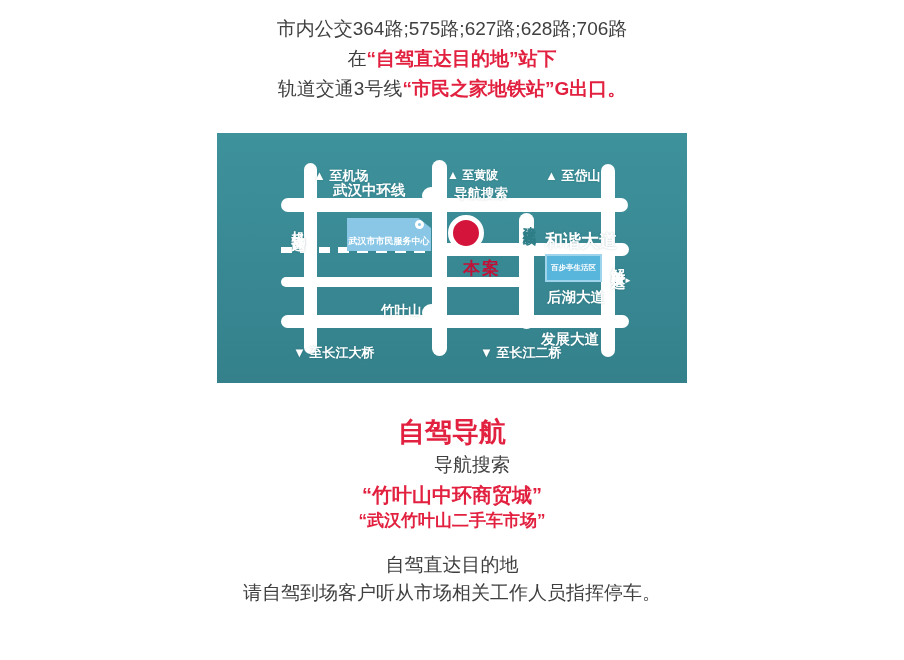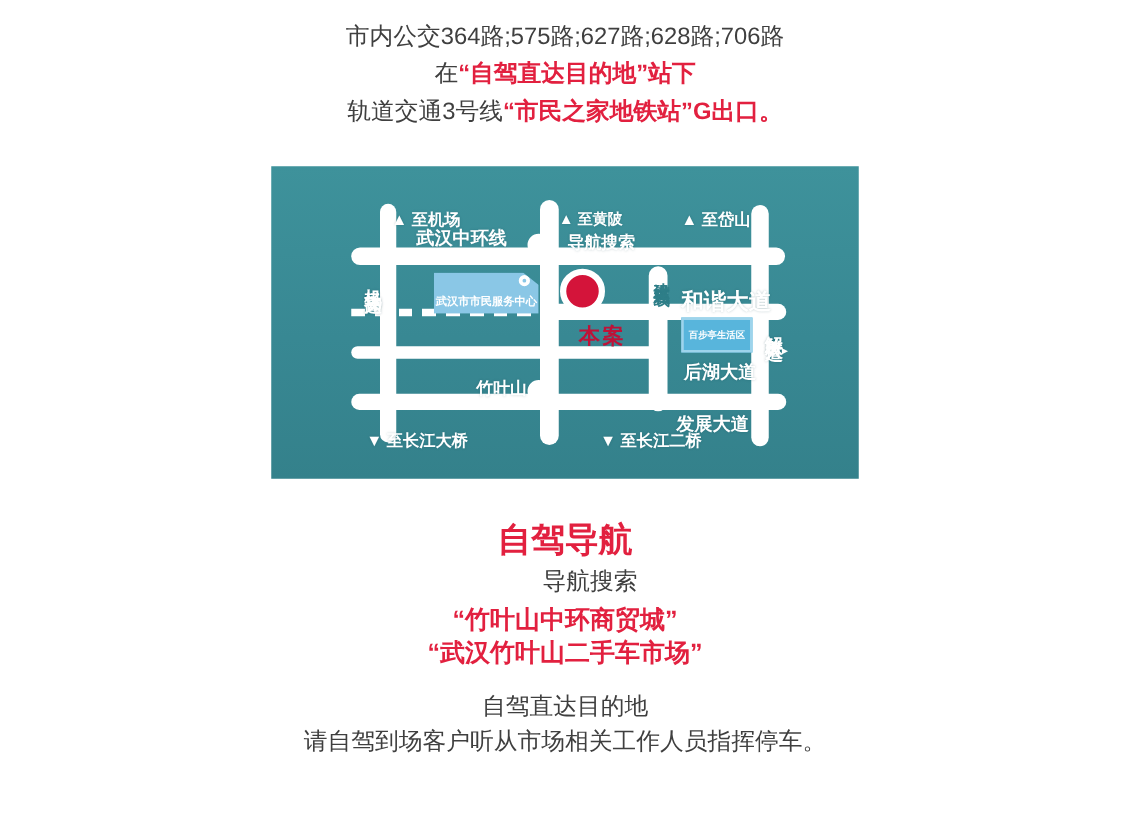--- a/index.html
+++ b/index.html
@@ -67,21 +67,21 @@
 
   .site-marker { position:absolute; left:231px; top:82px; width:36px; height:36px;
                  background:#d4143a; border:5px solid #ffffff; border-radius:50%; }
   .site-label  { position:absolute; left:246px; top:124px; font-size:17px; font-weight:bold;
                  color:#bf1238; letter-spacing:2px; }
 
   
   .d-title   { top:414px; font-size:27px; }
   .d-sub     { top:452px; font-size:19px;margin-left:40px; }
   .d-search1 { top:482px; font-size:20px; }
-  .d-search2 { top:509px; font-size:20px; }
+  .d-search2 { top:509px; font-size:17px; }
   .d-note1   { top:552px; font-size:19px; }
   .d-note2   { top:580px; font-size:19px; }
 </style>
 </head>
 <body>
 
 <div class="center-line t-line1 dark">市内公交364路;575路;627路;628路;706路</div>
 <div class="center-line t-line2"><span class="dark">在</span><span class="red b">“自驾直达目的地”站下</span></div>
 <div class="center-line t-line3"><span class="dark">轨道交通3号线</span><span class="red b">“市民之家地铁站”G出口。</span></div>
 

